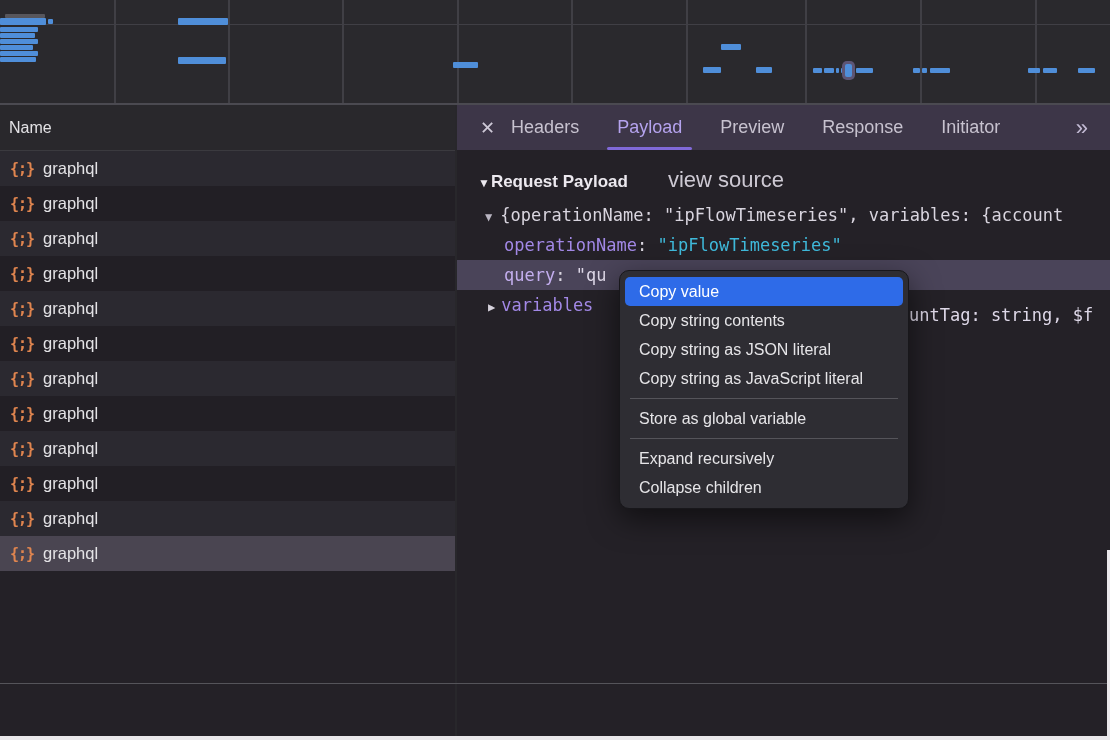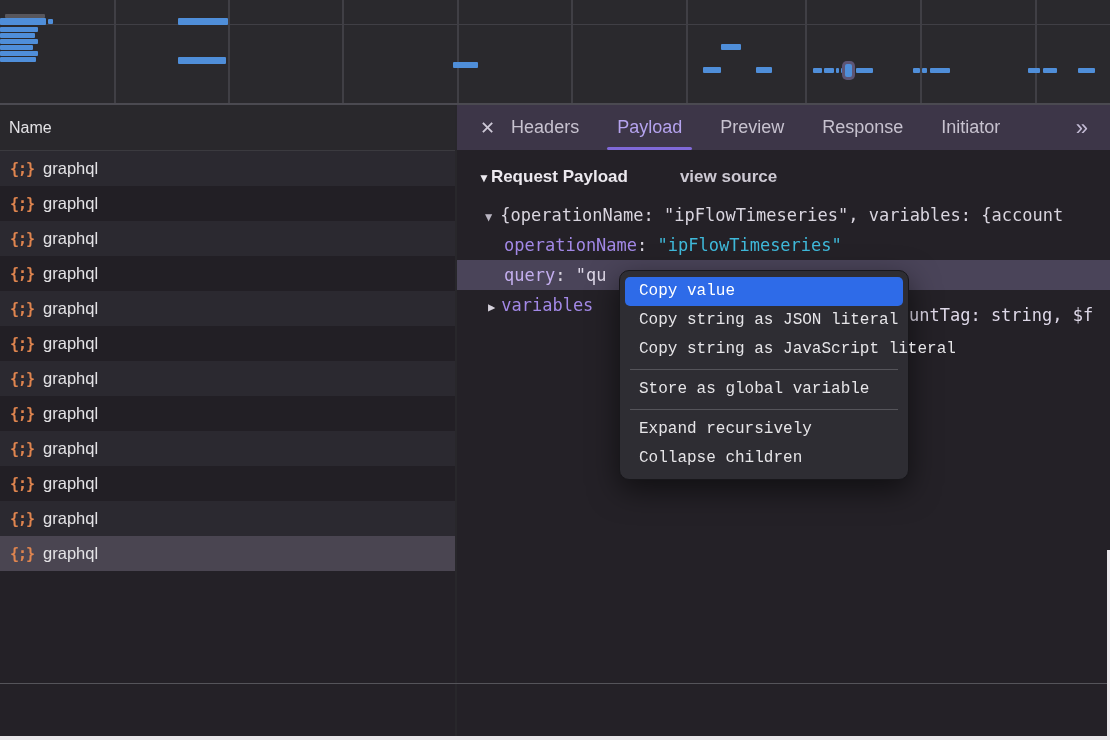--- a/index.html
+++ b/index.html
@@ -38,42 +38,42 @@
   .tabs{display:flex;align-items:stretch;height:45px;margin-left:16px;gap:38px;}
   .tab{color:#c7c2cf;font-size:18px;line-height:45px;position:relative;white-space:nowrap;cursor:default;}
   .tab.active{color:#b5a3ee;}
   .tab.active::after{content:"";position:absolute;left:-10px;right:-10px;bottom:0;height:3px;
     background:#8069d8;border-radius:2px;}
   .overflow{margin-left:auto;margin-right:24px;color:#c3bbd4;font-size:22px;letter-spacing:-2px;}
   .content{position:absolute;left:0;right:0;top:45px;bottom:0;overflow:hidden;}
   .section-header{margin:17px 0 0 21px;height:26px;font-size:17px;font-weight:bold;
     color:#ece9ef;white-space:nowrap;}
   .sec-tri{font-size:12px;color:#ece9ef;margin-right:1px;}
-  .view-source{font-weight:bold;color:#cdc9d3;font-size:17px;margin-left:52px;}
+  .view-source{font-weight:normal;color:#cdc9d3;font-size:22px;margin-left:40px;}
   .tree{margin-top:7px;font-family:"DejaVu Sans Mono",monospace;font-size:17px;
     color:#d9d5df;white-space:nowrap;}
   .tline{height:30px;line-height:30px;position:relative;}
   .tline.root{padding-left:28px;}
   .tline.prop{padding-left:47px;}
   .tline.vars{padding-left:31px;}
   .tline.hl{background:#4a4459;}
   .tri{color:#b9b5c2;font-size:12px;margin-right:8px;}
   .tri2{color:#d6d2dc;font-size:12px;margin-right:6px;}
   .key{color:#a288e6;}
   .key.hlkey{color:#c3aeee;}
   .colon{color:#d9d5df;white-space:pre;}
   .str{color:#3fb9da;}
   .plain{color:#ded8e8;}
   .frag{position:absolute;left:452px;top:0;color:#ded8e8;margin-top:40px;}
   
   .context-menu{position:absolute;left:619px;top:270px;width:288px;z-index:8;
     background:#2e2d33;border:1px solid #18171b;border-radius:10px;
     box-shadow:0 10px 30px rgba(0,0,0,.55);padding:6px 0;}
   .mi{height:29px;line-height:29px;margin:0 5px;padding-left:14px;border-radius:5px;
-    color:#e6e5e8;font-size:16px;white-space:nowrap;cursor:default;font-family:Liberation Mono, monospace;}
+    color:#e6e5e8;font-size:16px;white-space:nowrap;cursor:default;}
   .mi.hl{background:#2e6be8;color:#ffffff;}
   .mdiv{height:1px;background:#55545a;margin:5px 10px;}
 </style>
 </head>
 <body>
 
 <div class="timeline">
     <div class="grid-v" style="left: 114px;"></div>
     <div class="grid-v" style="left: 228px;"></div>
     <div class="grid-v" style="left: 342px;"></div>
@@ -205,20 +205,21 @@
     </div>
   </div>
 </div>
 
 <div class="bottom-divider"></div>
 <div class="edge-right"></div>
 <div class="edge-bottom"></div>
 
 <div class="context-menu">
     <div class="mi hl">Copy value</div>
+    <div class="mi">Copy string contents</div>
     <div class="mi">Copy string as JSON literal</div>
     <div class="mi">Copy string as JavaScript literal</div>
     <div class="mdiv"></div>
     <div class="mi">Store as global variable</div>
     <div class="mdiv"></div>
     <div class="mi">Expand recursively</div>
     <div class="mi">Collapse children</div>
   </div>
 
 </body></html>

